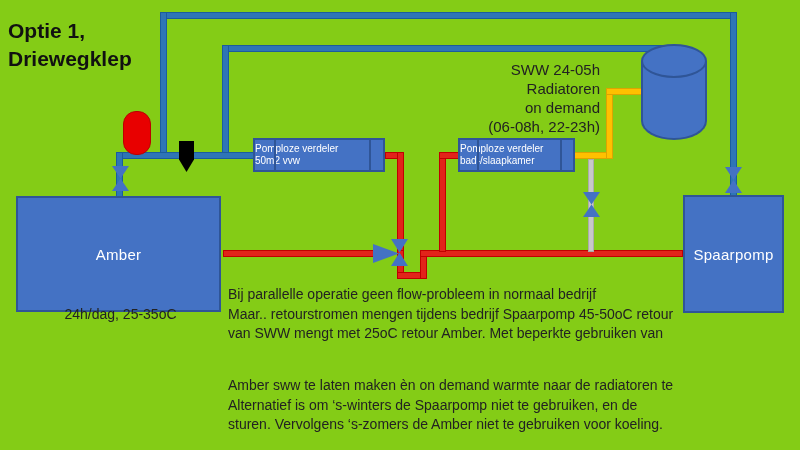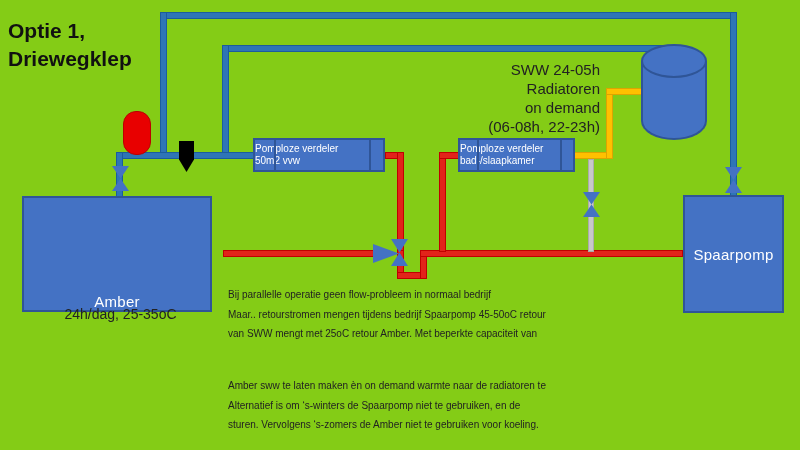--- a/index.html
+++ b/index.html
@@ -37,21 +37,21 @@
   
   .vessel{position:absolute;background:var(--vessel-red);border:1px solid var(--vessel-red-border);
     border-radius:13px;}
   .black-arrow{position:absolute;background:#000;
     clip-path:polygon(0 0,100% 0,100% 60%,50% 100%,0 60%);}
   
   .title{position:absolute;left:8px;top:17px;font-size:21px;font-weight:bold;line-height:28px;color:#111;}
   .sww-note{position:absolute;left:418px;top:60px;width:182px;text-align:right;
     font-size:15px;line-height:19px;color:#222;}
   .schedule{position:absolute;left:18px;top:306px;width:205px;text-align:center;font-size:14px;color:#222;}
-  .para{position:absolute;left:228px;width:474px;font-size:10px;line-height:19.5px;color:#222;}
+  .para{position:absolute;left:228px;width:474px;font-size:14px;line-height:19.5px;color:#222;}
   .para.p1{top:285px;}
   .para.p2{top:376px;}
 </style>
 </head>
 <body>
 
 <div id="canvas">
 
   <div class="title">
     <div>Optie 1,</div>
@@ -83,21 +83,21 @@
   <div class="pipe gray" style="left:588px;top:159px;width:6px;height:93px;"></div>
 
   <div class="abs" style="left:641px;top:44px;width:66px;height:96px;">
     <div class="tank-body" style="left:0;top:17px;width:66px;height:79px;"></div>
     <div class="tank-top" style="left:0;top:0;width:66px;height:34px;"></div>
   </div>
 
   <div class="vessel" style="left:123px;top:111px;width:26px;height:42px;"></div>
   <div class="black-arrow" style="left:179px;top:141px;width:15px;height:31px;"></div>
 
-  <div class="eqbox" style="left:22px;top:196px;width:190px;height:116px;align-items:flex-end;">
+  <div class="eqbox" style="left:16px;top:196px;width:205px;height:116px;">
     <span class="biglabel">Amber</span>
   </div>
   <div class="eqbox" style="left:683px;top:195px;width:101px;height:118px;">
     <span class="biglabel">Spaarpomp</span>
   </div>
 
   <div class="eqbox" style="left:253px;top:138px;width:132px;height:34px;">
     <div class="divider" style="left:19px;"></div>
     <div class="divider" style="left:114px;"></div>
     <div class="manifold-label">
@@ -127,21 +127,21 @@
     <div>Radiatoren</div>
     <div>on demand</div>
     <div>(06-08h, 22-23h)</div>
   </div>
 
   <div class="schedule">24h/dag, 25-35oC</div>
 
   <div class="para p1">
     <div>Bij parallelle operatie geen flow-probleem in normaal bedrijf</div>
     <div>Maar.. retourstromen mengen tijdens bedrijf Spaarpomp 45-50oC retour</div>
-    <div>van SWW mengt met 25oC retour Amber. Met beperkte capaciteit van</div>
+    <div>van SWW mengt met 25oC retour Amber. Met beperkte gebruiken van</div>
   </div>
 
   <div class="para p2">
     <div>Amber sww te laten maken èn on demand warmte naar de radiatoren te</div>
     <div>Alternatief is om ‘s-winters de Spaarpomp niet te gebruiken, en de</div>
     <div>sturen. Vervolgens ‘s-zomers de Amber niet te gebruiken voor koeling.</div>
   </div>
 
 </div>
 

